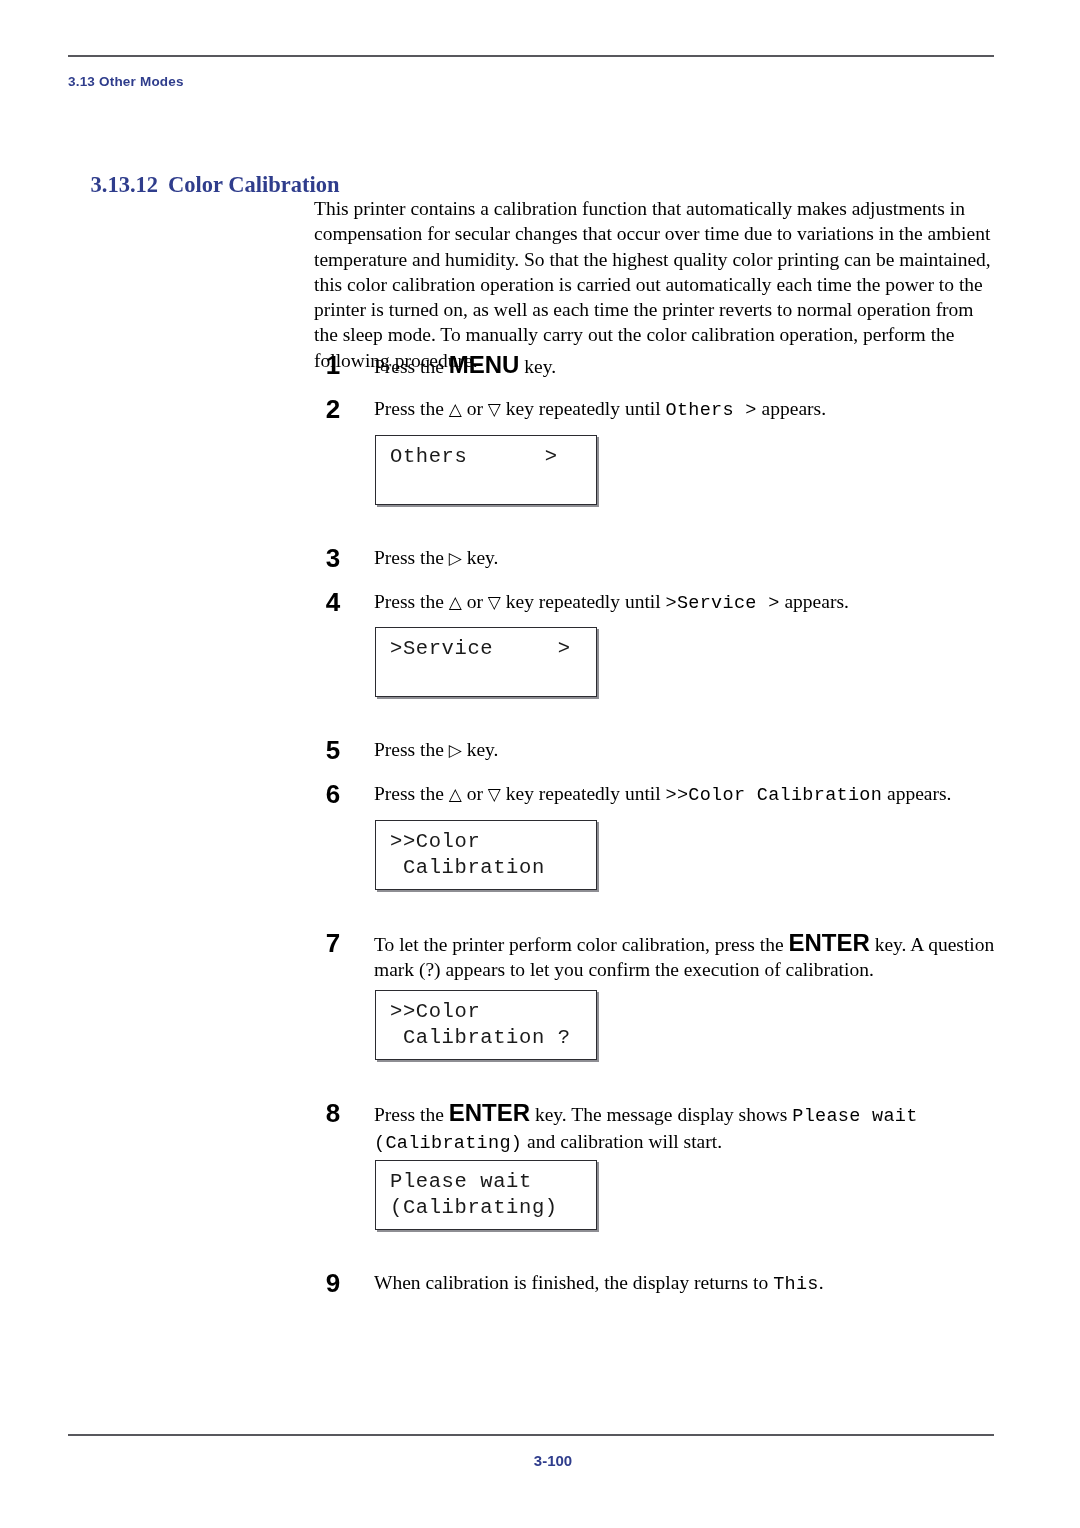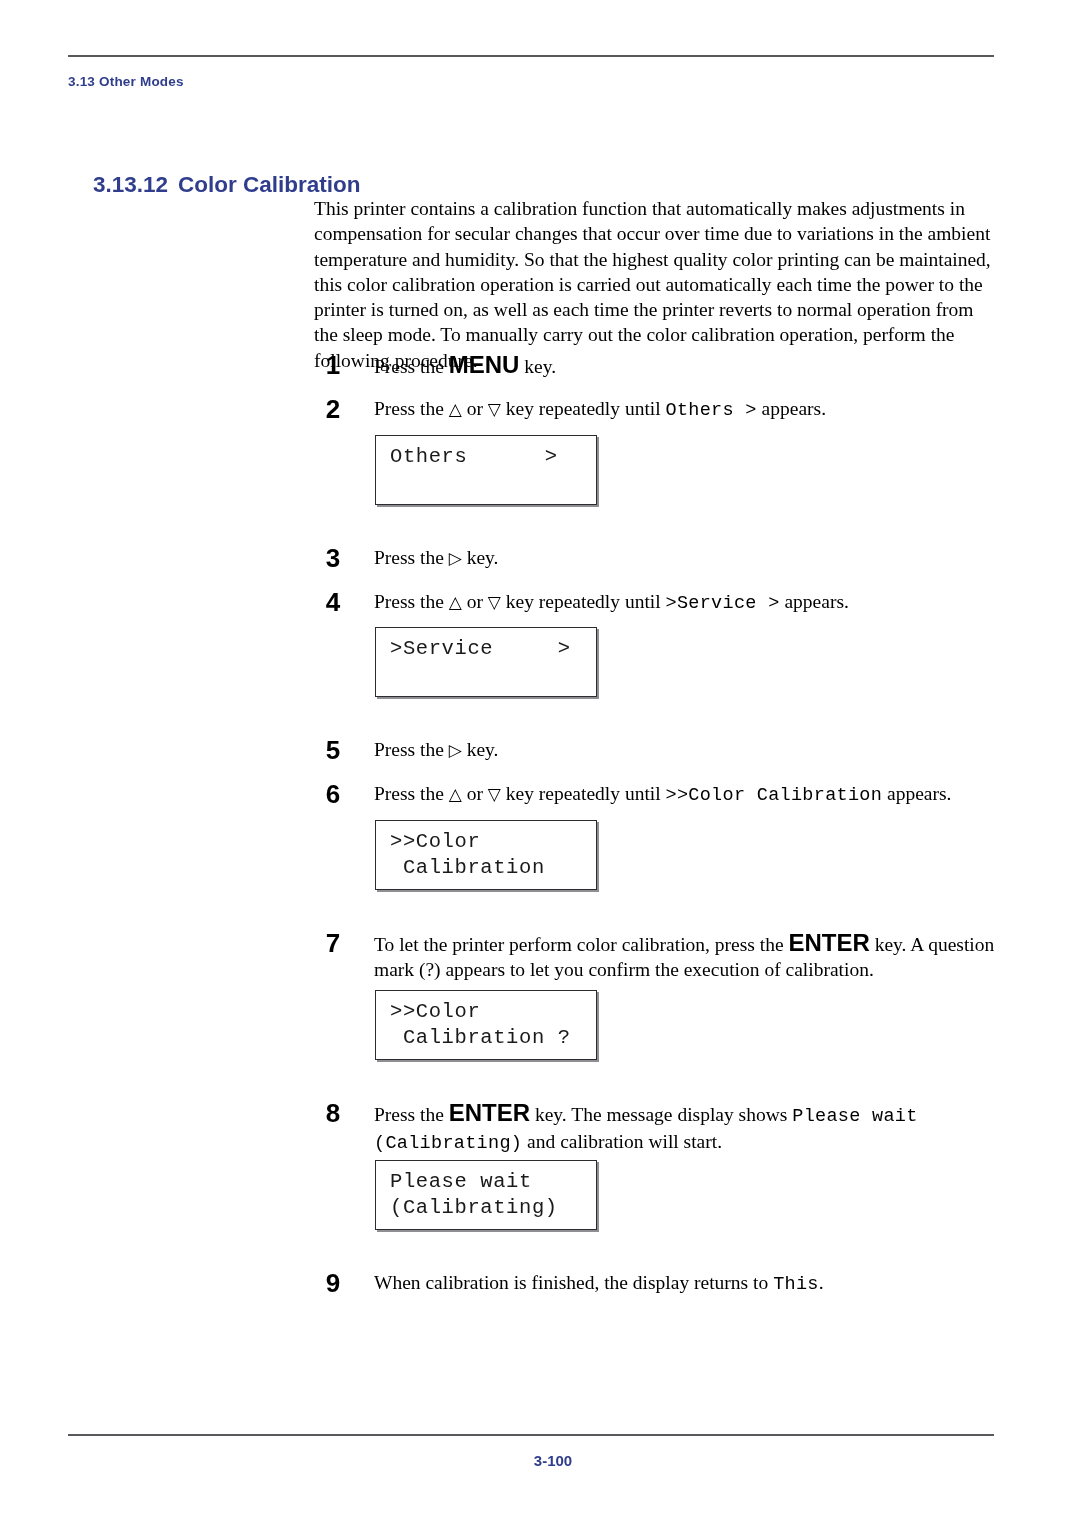--- a/index.html
+++ b/index.html
@@ -41,21 +41,21 @@
     font-size: 13.5px;
     letter-spacing: 0.2px;
     color: #2f3d8c;
   }
 
   
   .section-title {
     position: absolute;
     left: 68px;
     top: 146px;
-    font-family: Liberation Sans, sans-serif;
+    font-family: Liberation Serif, serif;
     font-weight: bold;
     font-size: 22.5px;
     color: #2f3d8c;
     white-space: pre;
   }
   .section-title .num { margin-right: 10px; }
 
   
   .intro {
     position: absolute;

